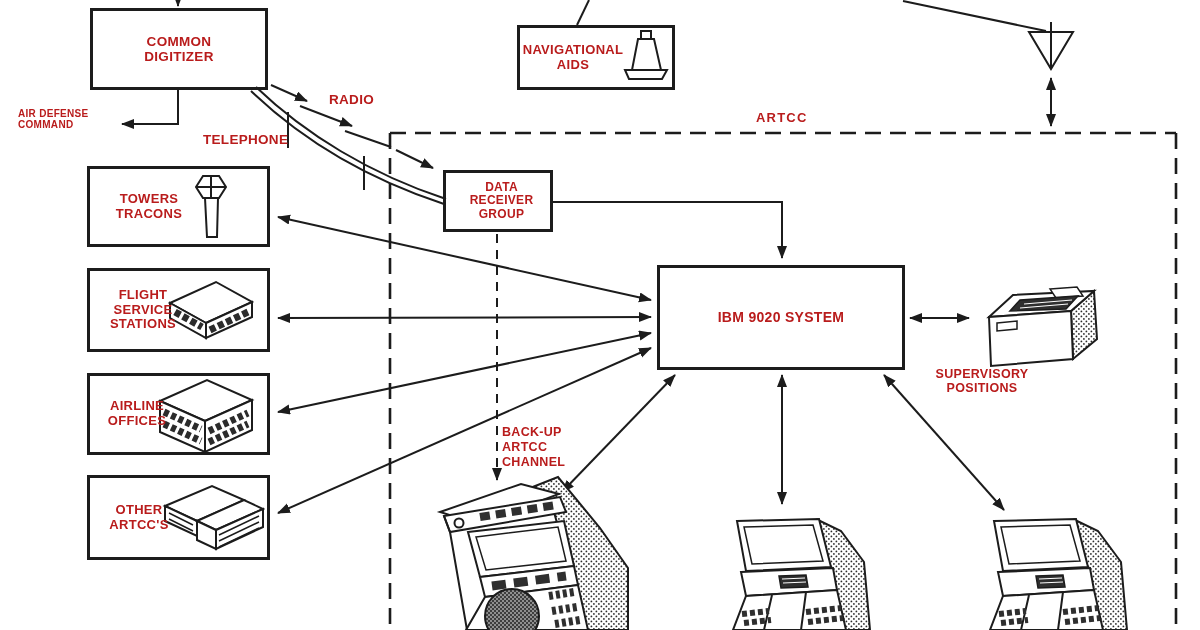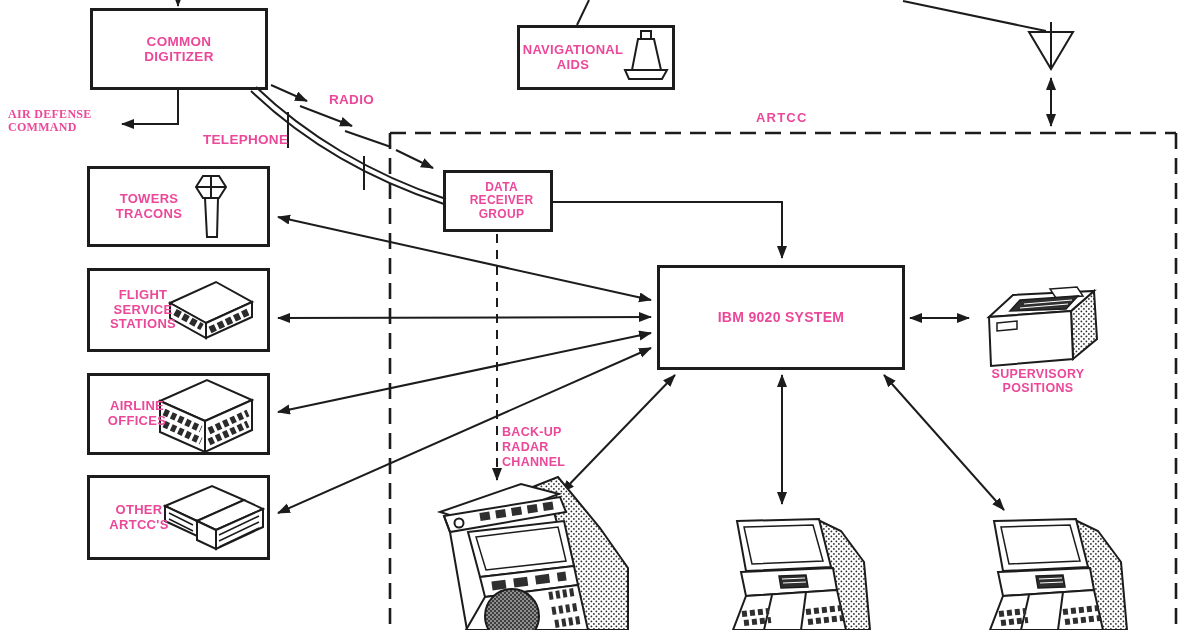--- a/index.html
+++ b/index.html
@@ -1,17 +1,17 @@
 <!DOCTYPE html>
 <html><head>
 <meta charset="utf-8">
 <style>
   html,body{margin:0;padding:0;background:#fff;}
   .stage{position:relative;width:1200px;height:630px;background:#ffffff;overflow:hidden;
-         font-family:"Liberation Sans",sans-serif;color:#ec4899;}
+         font-family:"Liberation Sans",sans-serif;color:#b91c1c;}
   svg.art{position:absolute;left:0;top:0;}
   .box{position:absolute;border:3px solid #1c1c1c;box-sizing:border-box;background:transparent;
        display:flex;align-items:center;font-weight:bold;}
   .box .t{white-space:pre-line;text-align:center;line-height:1.12;letter-spacing:.3px;}
   .lbl{position:absolute;font-weight:bold;white-space:pre-line;line-height:1.12;letter-spacing:.3px;}
 </style>
 </head>
 <body>
 
 <div class="stage">
@@ -212,29 +212,29 @@
 <div class="box" style="left:443px;top:170px;width:110px;height:62px;justify-content:center;font-size:12px;">
   <span class="t" style="line-height:1.1;margin-left:7px;">DATA
 RECEIVER
 GROUP</span>
 </div>
 
 <div class="box" style="left:657px;top:265px;width:248px;height:105px;justify-content:center;font-size:14px;letter-spacing:.8px;">
   <span class="t">IBM 9020 SYSTEM</span>
 </div>
 
-<div class="lbl" style="left:8px;top:108px;font-size:12px;font-family:Liberation Serif, serif;">AIR DEFENSE
+<div class="lbl" style="left:18px;top:108px;font-size:10px;">AIR DEFENSE
 COMMAND</div>
 
 <div class="lbl" style="left:203px;top:132px;font-size:13.5px;">TELEPHONE</div>
 
 <div class="lbl" style="left:329px;top:92px;font-size:13.5px;">RADIO</div>
 
 <div class="lbl" style="left:756px;top:111px;font-size:13px;letter-spacing:1.2px;">ARTCC</div>
 
 <div class="lbl" style="left:502px;top:425px;font-size:12.5px;line-height:1.18;">BACK-UP
-RADAR
+ARTCC
 CHANNEL</div>
 
-<div class="lbl" style="left:968px;top:367px;width:140px;text-align:center;font-size:12.5px;">SUPERVISORY
+<div class="lbl" style="left:912px;top:367px;width:140px;text-align:center;font-size:12.5px;">SUPERVISORY
 POSITIONS</div>
 
 </div>
 
 </body></html>

